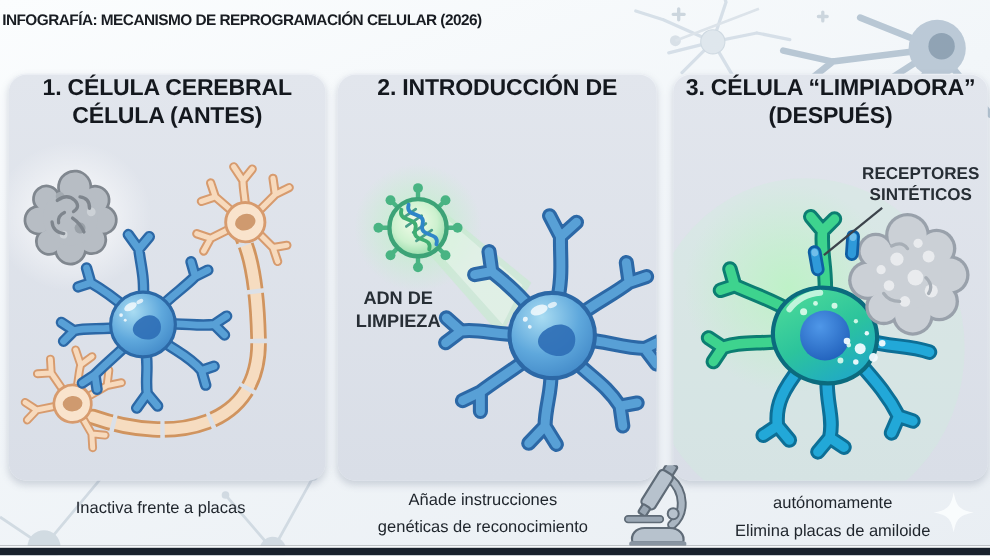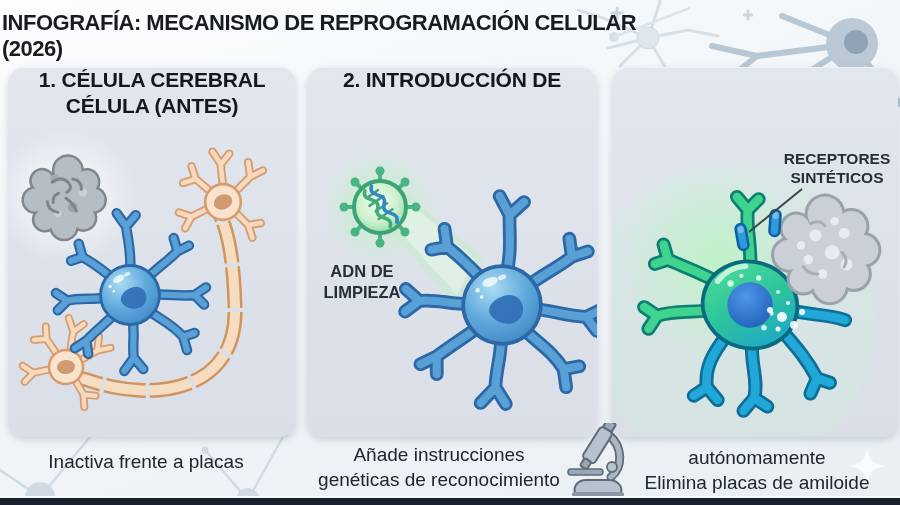--- a/index.html
+++ b/index.html
@@ -3,41 +3,41 @@
 <meta charset="utf-8">
 <style>
   html,body{margin:0;padding:0;background:#dfe3e8;}
   .stage{
     position:relative;width:900px;height:505px;overflow:hidden;
     font-family:"Liberation Sans","DejaVu Sans",sans-serif;
     background:linear-gradient(160deg,#fbfdfe 0%,#f2f6f9 45%,#e9eef3 100%);
   }
   .title{
     position:absolute;left:2px;top:10px;width:640px;
-    font-size:22px;font-weight:700;letter-spacing:-0.5px;color:#181c22;
+    font-size:14px;font-weight:700;letter-spacing:-0.5px;color:#181c22;
   }
   .panel{
     position:absolute;top:67px;height:370px;border-radius:16px;overflow:hidden;
     background:linear-gradient(180deg,#e2e6ed 0%,#d9dee7 100%);
     box-shadow:0 3px 7px rgba(100,112,134,.25), inset 0 1px 0 #eef1f6;
   }
   .panel-1{left:8px;width:288px;}
   .panel-2{left:307px;width:290px;}
   .panel-3{left:612px;width:286px;}
   .panel-heading{
     position:relative;z-index:3;text-align:center;
     font-size:21px;line-height:26px;font-weight:700;color:#14181e;letter-spacing:-0.2px;
   }
   .illustration{position:absolute;left:0;top:0;z-index:1;}
   .cell-label{position:absolute;z-index:4;font-weight:700;color:#272e35;text-align:center;}
   .adn-label{left:3px;top:194px;width:104px;font-size:16.5px;line-height:21px;text-align:center;}
   .receptores-label{left:160px;top:82px;width:130px;font-size:15.5px;line-height:19px;}
   .caption{
     position:absolute;z-index:2;text-align:center;
-    font-size:19px;line-height:25px;color:#20262d;
+    font-size:15px;line-height:25px;color:#20262d;
   }
   .caption-1{left:8px;top:449px;width:276px;}
   .caption-2{left:305px;top:442px;width:268px;}
   .caption-3{left:616px;top:445px;width:282px;}
   .microscope{position:absolute;left:565px;top:423px;z-index:2;}
   .bottom-bar{
     position:absolute;left:0;bottom:0;width:900px;height:7px;z-index:5;
     background:#19212c;border-top:2px solid #f7f9fb;
   }
   .bg{position:absolute;left:0;top:0;z-index:0;}
@@ -323,20 +323,24 @@
       <g fill="#f2fbff" opacity=".95">
         <circle cx="158" cy="243" r="3"></circle>
           <circle cx="170" cy="250" r="5"></circle>
           <circle cx="182" cy="258" r="4"></circle>
         <circle cx="166" cy="262" r="2.5"></circle>
           <circle cx="190" cy="245" r="3"></circle>
           <circle cx="176" cy="236" r="2"></circle>
       </g>
       <path d="M190,122 L137,165" stroke="#3c434b" stroke-width="2" fill="none"></path>
     </svg>
+    <div class="panel-heading">
+      <div>3. CÉLULA “LIMPIADORA”</div>
+      <div>(DESPUÉS)</div>
+    </div>
     <div class="cell-label receptores-label">
       <div>RECEPTORES</div>
       <div>SINTÉTICOS</div>
     </div>
   </div>
 
   <div class="caption caption-1">
     <div>Inactiva frente a placas</div>
   </div>
   <div class="caption caption-2">

